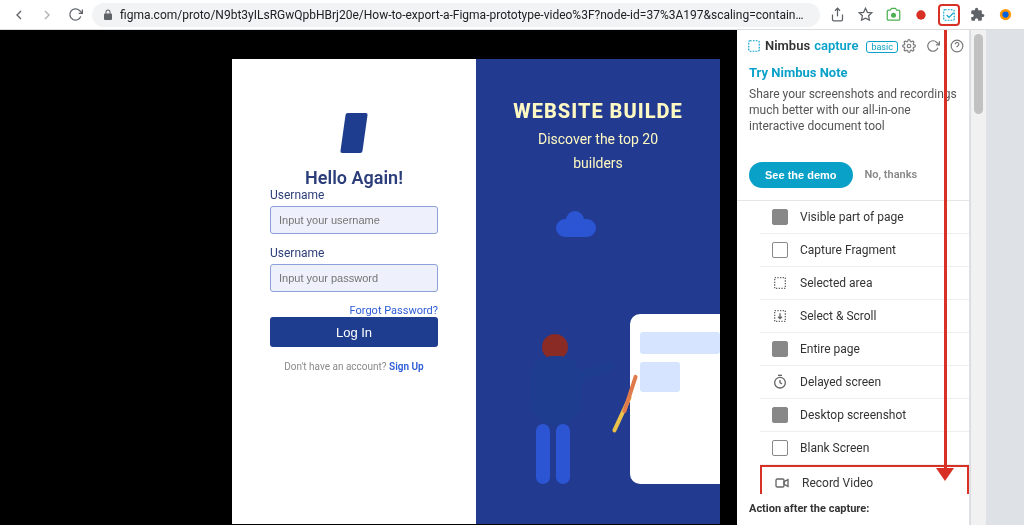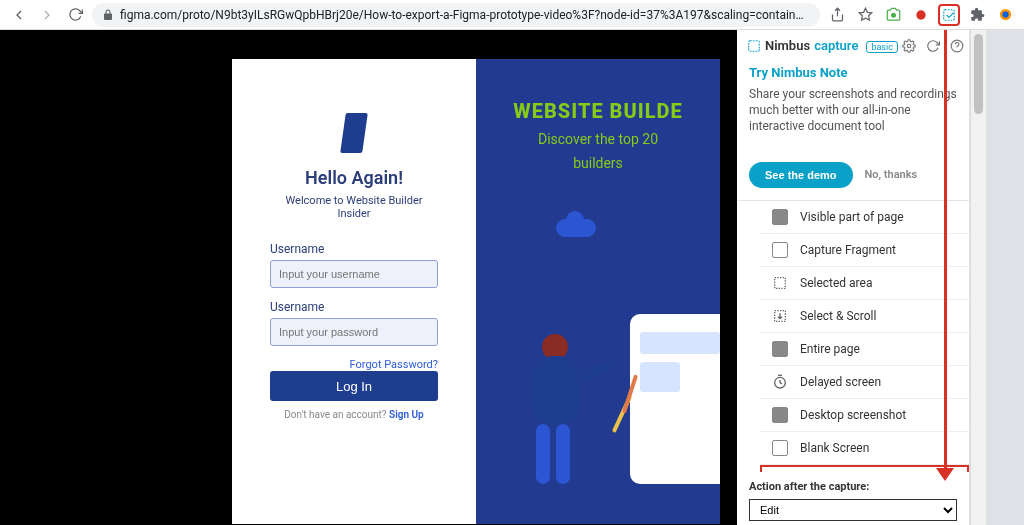--- a/index.html
+++ b/index.html
@@ -15,30 +15,30 @@
   .ext-btn { width: 22px; height: 22px; display: flex; align-items: center; justify-content: center; color: #5f6368; cursor: pointer; }
   .ext-btn.hl { border: 2px solid #d93025; border-radius: 4px; }
   .nimbus-mini { color: #0aa1c9; }
 
   
   .viewport { position: relative; width: 1024px; height: 495px; background: #000; }
 
   .proto { position: absolute; left: 232px; top: 29px; width: 488px; height: 465px; display: flex; background: #fff; box-shadow: 0 0 0 1px rgba(0,0,0,.05); }
   .proto-left { width: 50%; background: #fff; padding: 54px 38px 0; text-align: center; color: #273c75; }
   .logo { width: 22px; height: 40px; background: #1f3d8f; margin: 0 auto 14px; transform: skewX(-8deg); border-radius: 2px; }
-  .hello { font-size: 18px; font-weight: 600; color: #2c3e7a; margin-bottom: 6px; }
+  .hello { font-size: 18px; font-weight: 600; color: #2c3e7a; }
   .welcome { font-size: 11px; color: #2c3e7a; margin-bottom: 22px; }
   .field-lbl { text-align: left; font-size: 12px; color: #2c3e7a; margin-bottom: 4px; }
   .field-in { width: 100%; height: 28px; border: 1px solid #8ea0d9; background: #eef1fb; border-radius: 3px; padding: 0 8px; font-size: 11px; color: #8c97bf; margin-bottom: 12px; }
   .forgot { text-align: right; font-size: 11px; color: #2c5bd6; cursor: pointer; }
-  .login-btn { width: 100%; height: 30px; background: #1f3d8f; color: #fff; border: none; border-radius: 3px; font-size: 13px; font-weight: 500; cursor: pointer; margin-bottom: 8px; }
+  .login-btn { width: 100%; height: 30px; background: #1f3d8f; color: #fff; border: none; border-radius: 3px; font-size: 13px; font-weight: 500; cursor: pointer; margin-bottom: 14px; }
   .signup { font-size: 10px; color: #8a8a8a; }
   .signup .su { color: #2c5bd6; font-weight: 600; cursor: pointer; }
 
-  .proto-right { width: 50%; background: #223a8f; color: #84cc16; position: relative; overflow: hidden; padding: 40px 20px 8px; text-align: center; }
+  .proto-right { width: 50%; background: #223a8f; color: #fef9c3; position: relative; overflow: hidden; padding: 40px 20px 8px; text-align: center; }
   .wb-title { font-size: 20px; font-weight: 800; letter-spacing: 1px; }
   .wb-sub { font-size: 14px; margin-top: 8px; }
   
   .phone { position: absolute; right: -10px; bottom: 40px; width: 100px; height: 170px; background: #fff; border-radius: 10px; }
   .phone::before { content: ""; position: absolute; top: 18px; left: 10px; right: 10px; height: 22px; background: #d7e4ff; border-radius: 3px; }
   .phone::after { content: ""; position: absolute; top: 48px; left: 10px; width: 40px; height: 30px; background: #d7e4ff; border-radius: 3px; }
   .person { position: absolute; left: 40px; bottom: 30px; width: 80px; height: 160px; }
   .p-head { position:absolute; top:0; left:26px; width:26px; height:26px; background:#8a2b26; border-radius:50%; }
   .p-body { position:absolute; top:22px; left:14px; width:52px; height:70px; background:#1f3d8f; border-radius:26px 26px 30px 30px; }
   .p-arm  { position:absolute; top:40px; left:58px; width:44px; height:10px; background:#1f3d8f; border-radius:5px; transform: rotate(-20deg); transform-origin:left center; }
@@ -158,21 +158,20 @@
       </svg>
   </div>
 </div>
 
 <div class="viewport">
 
   <div class="proto">
     <div class="proto-left">
       <div class="logo"></div>
       <div class="hello">Hello Again!</div>
-      <div class="welcome">Welcome to Website Builder Insider</div>
 
       <div class="field-lbl">Username</div>
       <input class="field-in" placeholder="Input your username" style="">
 
       <div class="field-lbl">Username</div>
       <input class="field-in" type="password" placeholder="Input your password" style="">
 
       <div class="forgot">Forgot Password?</div>
       <button class="login-btn">Log In</button>
       <div class="signup">
@@ -300,21 +299,18 @@
               <rect x="3" y="6" width="12" height="12" rx="2"></rect>
               <path d="M15 10l6-3v10l-6-3z"></path>
             </svg>
           </span>
           <span class="ol">Record Video</span>
         </div>
     </div>
 
     <div class="after">
       <div class="after-lbl">Action after the capture:</div>
-      <select class="after-sel">
-        <option>Edit</option>
-      </select>
     </div>
   </div>
 
   <div class="arrow-line"></div>
   <div class="arrow-head"></div>
 </div>
 
 </body></html>

